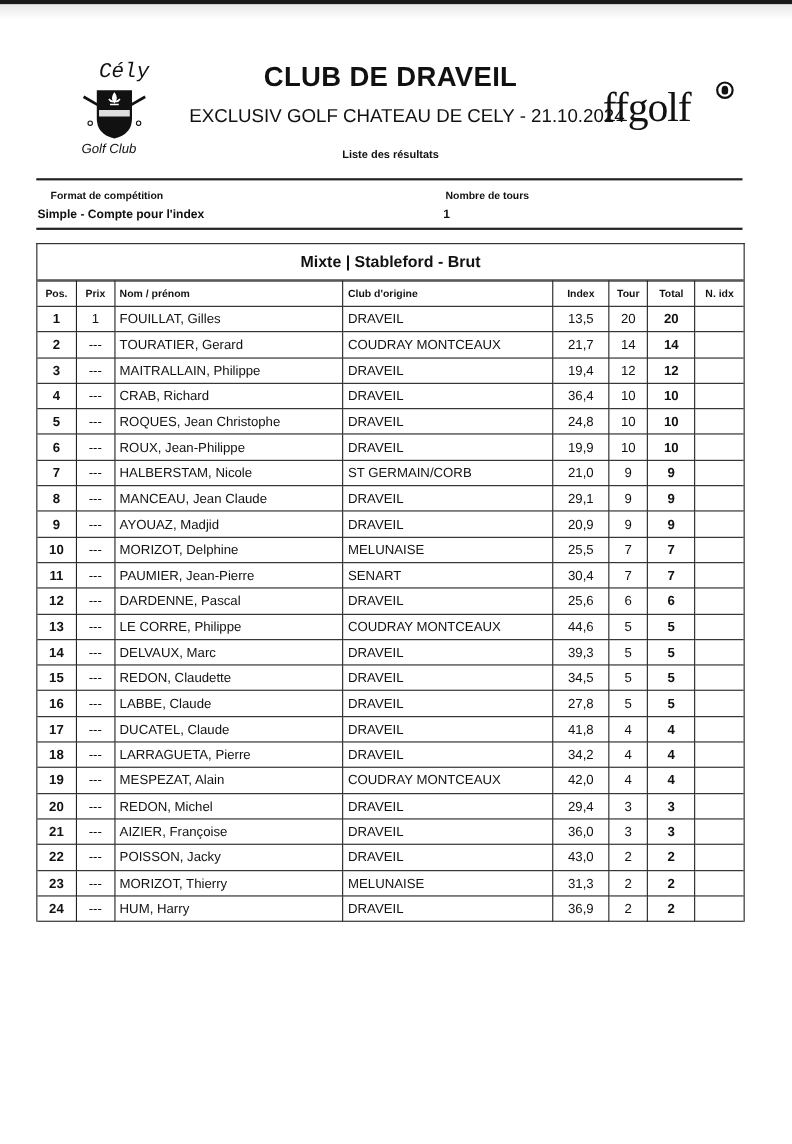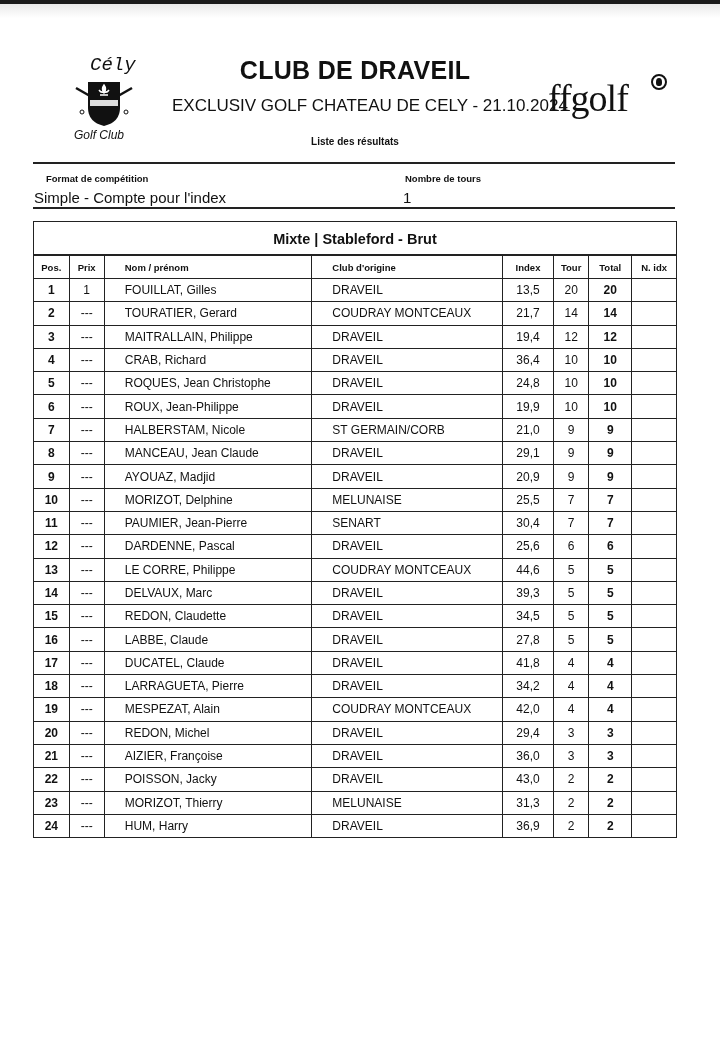--- a/index.html
+++ b/index.html
@@ -17,32 +17,32 @@
 
   .title { position: absolute; left: 180px; top: 56px; width: 350px; text-align: center; font-size: 25px; font-weight: bold; letter-spacing: 0.3px; }
   .subtitle { position: absolute; left: 172px; top: 96px; font-size: 17px; }
   .listtitle { position: absolute; left: 180px; top: 136px; width: 350px; text-align: center; font-size: 10px; font-weight: bold; }
   .ffgolf { position: absolute; left: 548px; top: 76px; font-family: Liberation Serif, serif; font-size: 38px; letter-spacing: -1px; }
   .ffgolf-mark { position: absolute; left: 651px; top: 74px; width: 16px; height: 16px; border: 2px solid #111; border-radius: 50%; box-sizing: border-box; }
   .ffgolf-mark::after { content: ""; position: absolute; left: 3px; top: 2px; width: 6px; height: 8px; background: #111; border-radius: 50% 50% 40% 40%; }
 
   .hr { position: absolute; height: 1.5px; background: #222; }
   .meta-label { position: absolute; font-size: 9.5px; font-weight: bold; }
-  .meta-val { position: absolute; font-size: 15px; font-weight: normal; }
+  .meta-val { position: absolute; font-size: 11px; font-weight: bold; }
 
   .table-wrap { position: absolute; left: 33px; top: 221px; width: 642px; border: 1.5px solid #222; border-bottom: none; }
   .section-title { height: 32px; line-height: 34px; text-align: center; font-size: 14.5px; font-weight: bold; border-bottom: 1.5px solid #222; }
   table { border-collapse: collapse; width: 100%; table-layout: fixed; }
   th, td { border: 1px solid #222; padding: 0; height: 22.3px; white-space: nowrap; overflow: hidden; }
   th { font-size: 9.5px; font-weight: bold; height: 22px; }
   td { font-size: 12px; }
   tr > *:first-child { border-left: none; }
   tr > *:last-child { border-right: none; }
   .c { text-align: center; }
-  .l { text-align: left; padding-left: 20px; }
+  .l { text-align: left; padding-left: 4px; }
   .b { font-weight: bold; }
 </style>
 </head>
 <body>
 
 <div class="topbar"></div>
 <div class="topshade"></div>
 
 <div class="logo">
   <span class="logo-cely">Cély</span>

